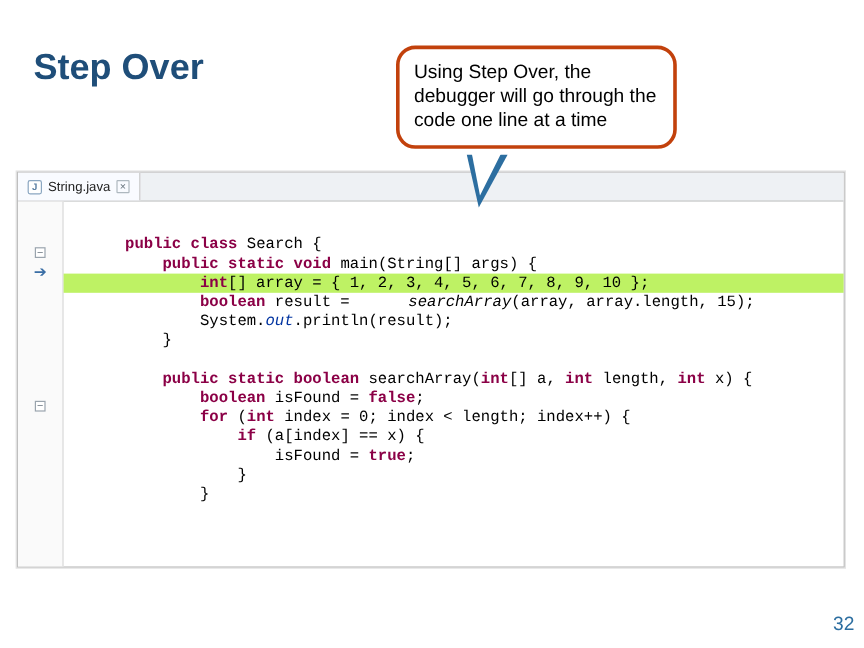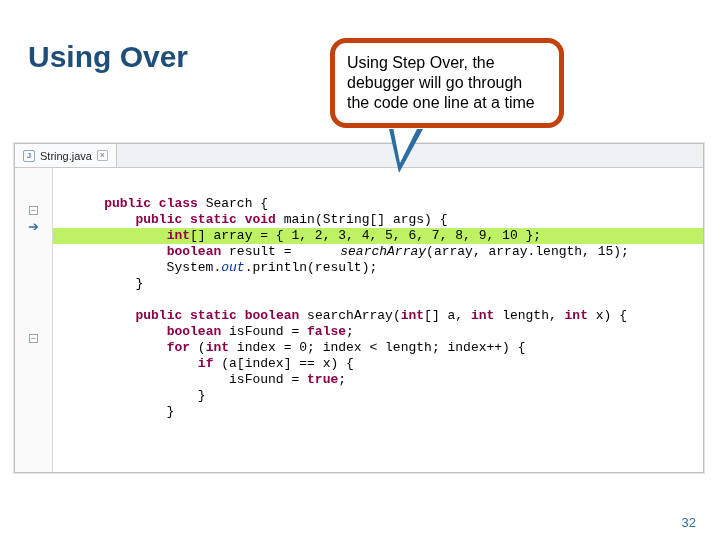--- a/index.html
+++ b/index.html
@@ -17,21 +17,21 @@
     left: 28px;
     font-size: 30px;
     font-weight: 700;
     color: #1f4e79;
   }
   .callout {
     position: absolute;
     top: 38px;
     left: 330px;
     width: 234px;
-    border: 5px solid #c2410c;
+    border: 3px solid #c2410c;
     border-radius: 16px;
     background: #fff;
     padding: 10px 12px;
     font-size: 16px;
     line-height: 1.25;
     color: #000;
     z-index: 10;
   }
   .callout-tail {
     position: absolute;
@@ -152,29 +152,29 @@
     background: #bef264;
   }
   .kw { color: #8b0046; font-weight: 700; }
   .type { color: #8b0046; font-weight: 700; text-align: center; }
   .metf { color: #000; font-style: italic; margin-left: 41px; }
   .sys { color: #0033a0; font-style: italic; }
 
   .pagenum {
     position: absolute;
     bottom: 10px;
-    right: 24px;
-    font-size: 13px;
+    right: 8px;
+    font-size: 16px;
     color: #2c6ea0;
   }
 </style>
 </head>
 <body>
 
-<div class="slide-title">Using Over</div>
+<div class="slide-title">Step Over</div>
 
 <div class="callout">Using Step Over, the debugger will go through the code one line at a time</div>
 <div class="callout-tail"></div>
 
 <div class="editor">
   <div class="tabbar">
     <div class="tab">
       <span class="j-icon">J</span>
       <span>String.java</span>
       <span class="close-x">×</span>

